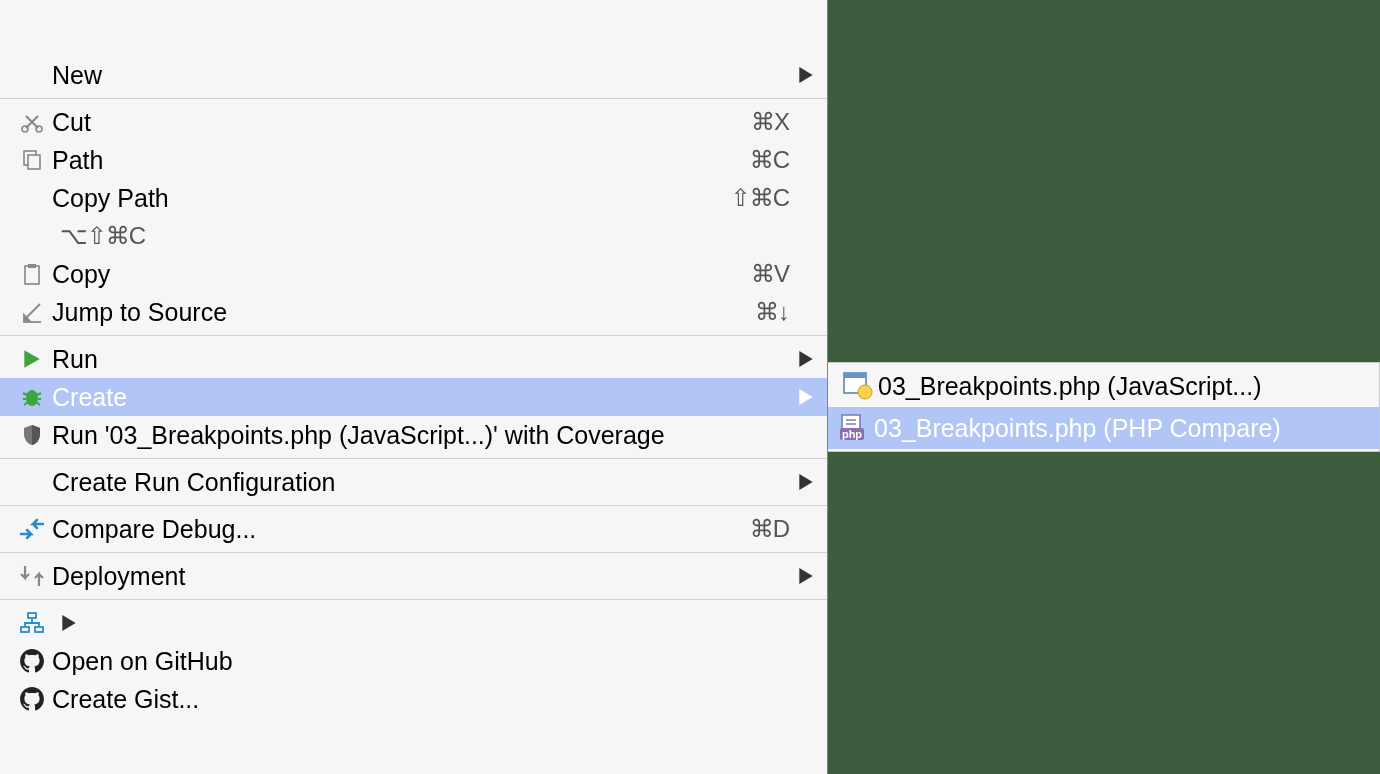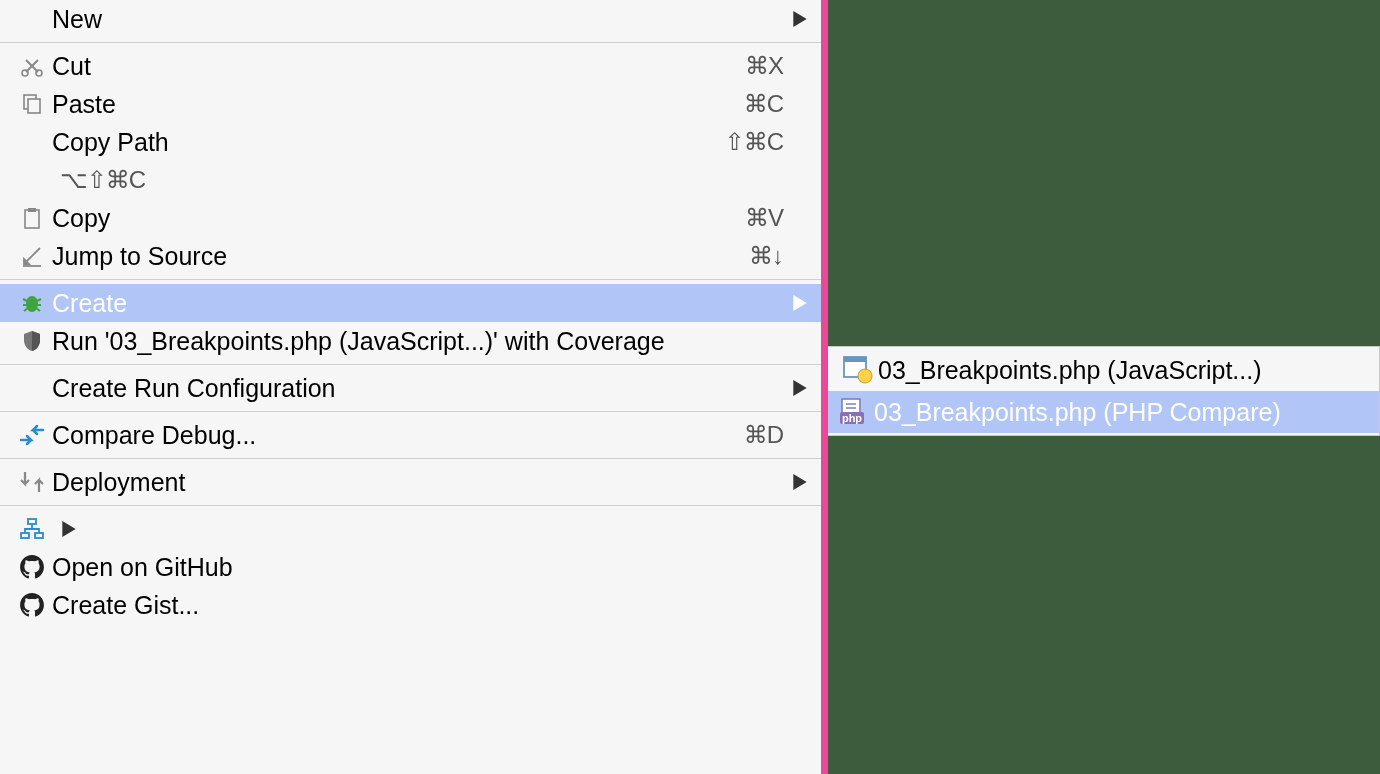--- a/index.html
+++ b/index.html
@@ -12,23 +12,24 @@
     color: #000;
     position: relative;
   }
   .main-menu {
     position: absolute;
     left: 0;
     top: 0;
     width: 828px;
     height: 774px;
     background: #f6f6f6;
-    border-right: 7px solid #ec4899;
+    border-right: 1px solid #ec4899;
     display: flex;
     flex-direction: column;
+    justify-content: center;
   }
   .menu-item {
     display: flex;
     align-items: center;
     height: 38px;
     padding: 0 14px 0 12px;
     cursor: default;
   }
   .menu-item.highlighted {
     background: #b1c5f6;
@@ -64,21 +65,21 @@
   }
   .separator::before {
     content: "";
     position: absolute;
     left: 0; right: 0; top: 4px;
     border-top: 1px solid #d0d0d0;
   }
   .submenu {
     position: absolute;
     left: 828px;
-    top: 346px;
+    top: 362px;
     width: 552px;
     background: #f6f6f6;
     border: 1px solid #c8c8c8;
     border-left: none;
     display: flex;
     flex-direction: column;
     padding: 2px 0;
   }
   .submenu-item {
     display: flex;
@@ -134,21 +135,21 @@
     <span class="arrow-slot"></span>
   </div>
 
   <div class="menu-item">
     <span class="icon-slot">
       <svg width="24" height="24" viewBox="0 0 24 24">
           <rect x="4" y="3" width="12" height="14" fill="none" stroke="#888" stroke-width="1.6"></rect>
           <rect x="8" y="7" width="12" height="14" fill="#f6f6f6" stroke="#888" stroke-width="1.6"></rect>
         </svg>
     </span>
-    <span class="label">Paste</span>
+    <span class="label">Path</span>
     <span class="shortcut">⌘C</span>
     <span class="arrow-slot"></span>
   </div>
 
   <div class="menu-item">
     <span class="icon-slot"></span>
     <span class="label">Copy Path</span>
     <span class="shortcut">⇧⌘C</span>
     <span class="arrow-slot"></span>
   </div>
@@ -178,20 +179,33 @@
           <line x1="3" y1="22" x2="21" y2="22" stroke="#888" stroke-width="1.8"></line>
         </svg>
     </span>
     <span class="label">Jump to Source</span>
     <span class="shortcut">⌘↓</span>
     <span class="arrow-slot"></span>
   </div>
 
   <div class="separator"></div>
 
+  <div class="menu-item">
+    <span class="icon-slot">
+      <svg width="22" height="22" viewBox="0 0 20 20">
+          <path d="M3 2 L17 10 L3 18 Z" fill="#3fa33f"></path>
+        </svg>
+    </span>
+    <span class="label">Run</span>
+    <span class="arrow-slot">
+      <svg width="14" height="16" viewBox="0 0 10 12">
+          <path d="M0 0 L10 6 L0 12 Z" fill="#333"></path>
+        </svg>
+    </span>
+  </div>
 
   <div class="menu-item highlighted">
     <span class="icon-slot">
       <svg width="24" height="24" viewBox="0 0 24 24">
           <ellipse cx="12" cy="13" rx="6" ry="8" fill="#3fa33f"></ellipse>
           <line x1="3" y1="8" x2="7" y2="10" stroke="#3fa33f" stroke-width="2"></line>
           <line x1="21" y1="8" x2="17" y2="10" stroke="#3fa33f" stroke-width="2"></line>
           <line x1="3" y1="14" x2="6" y2="14" stroke="#3fa33f" stroke-width="2"></line>
           <line x1="21" y1="14" x2="18" y2="14" stroke="#3fa33f" stroke-width="2"></line>
           <line x1="4" y1="20" x2="8" y2="17" stroke="#3fa33f" stroke-width="2"></line>

